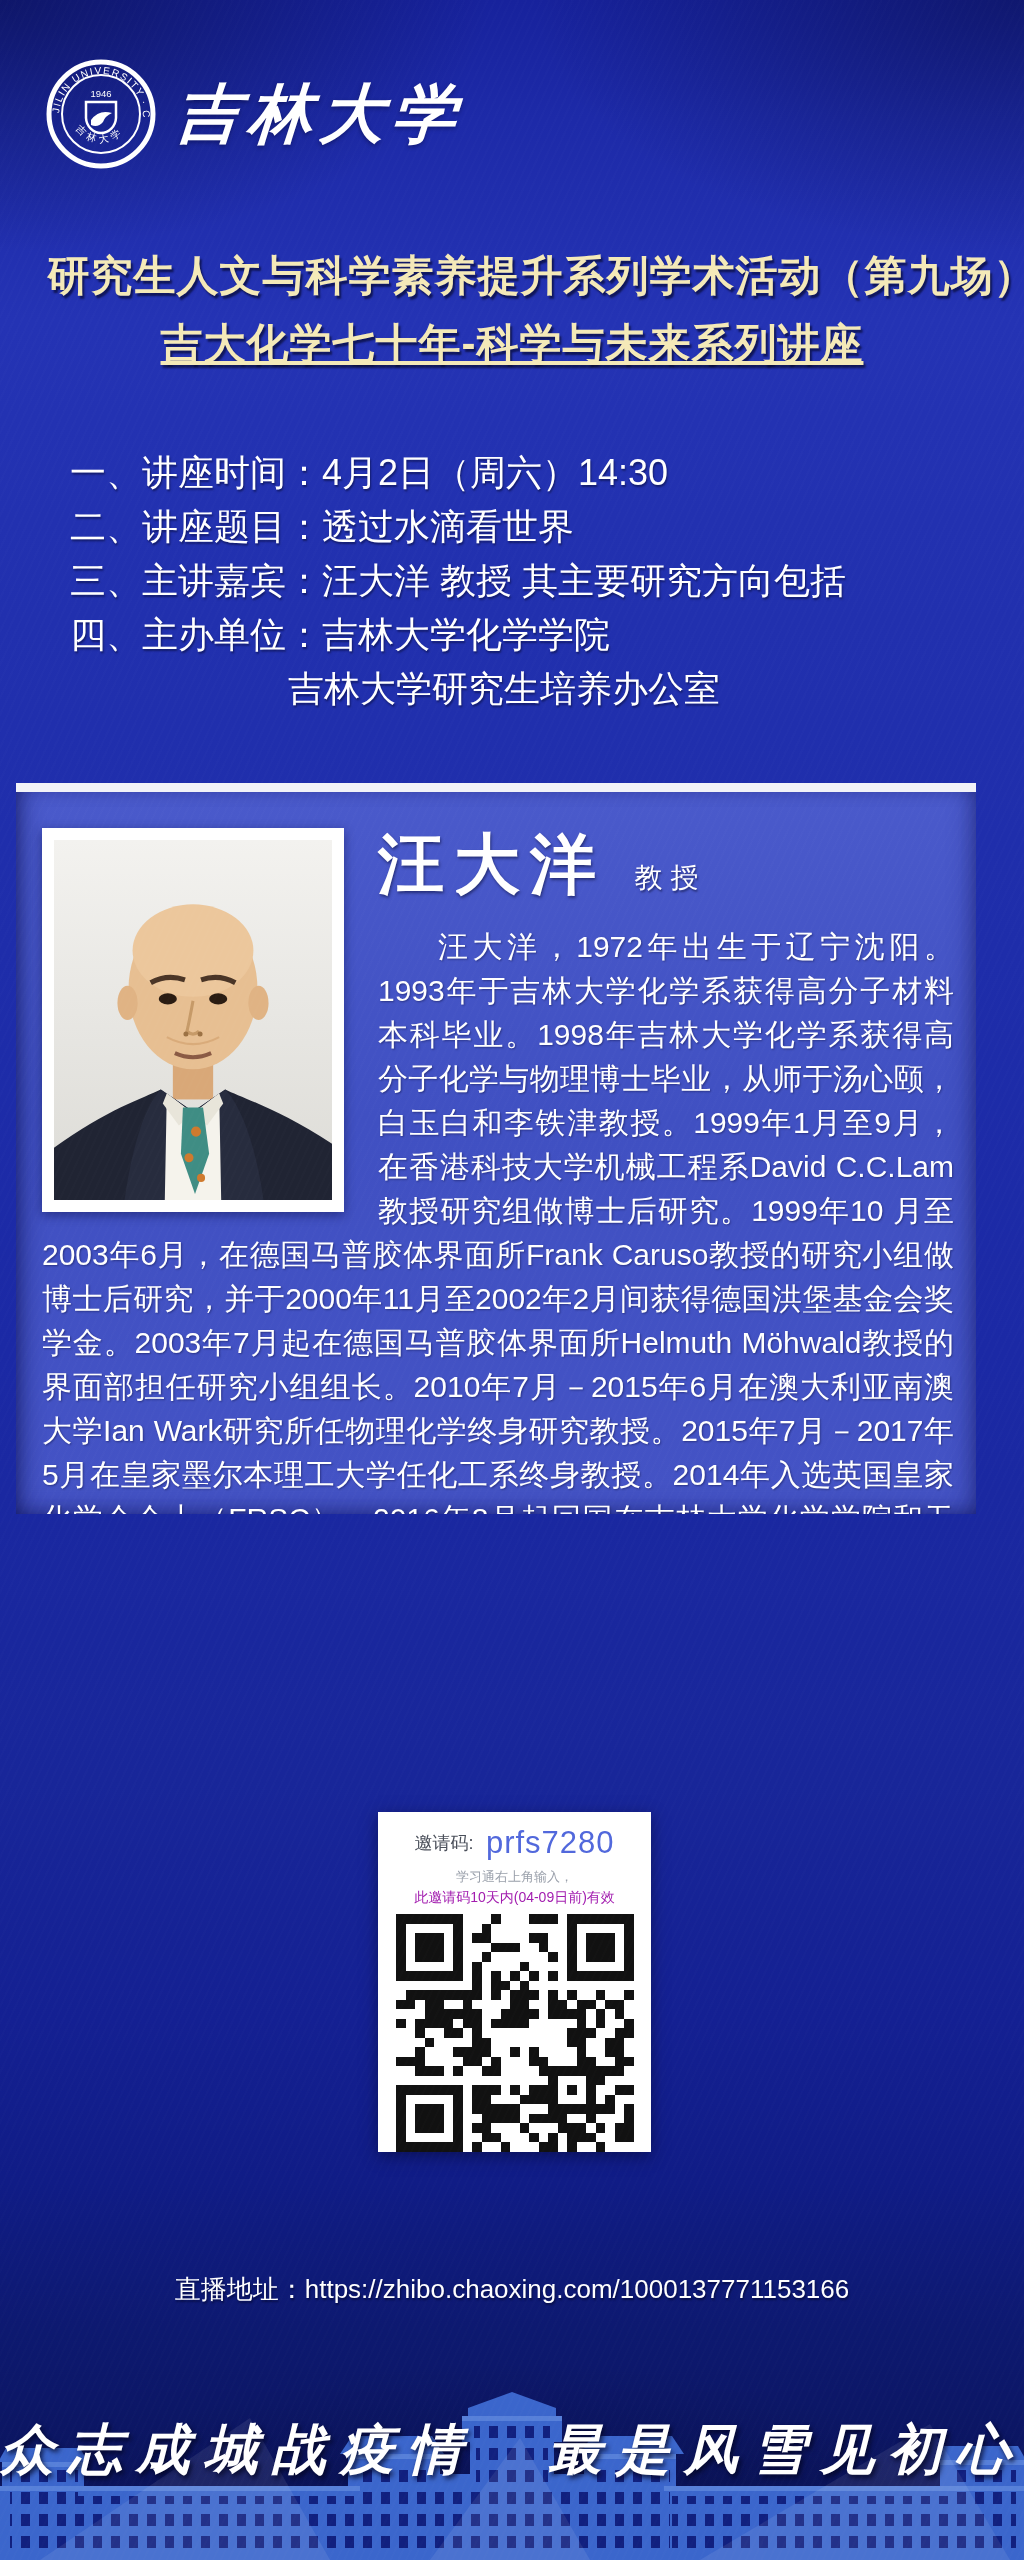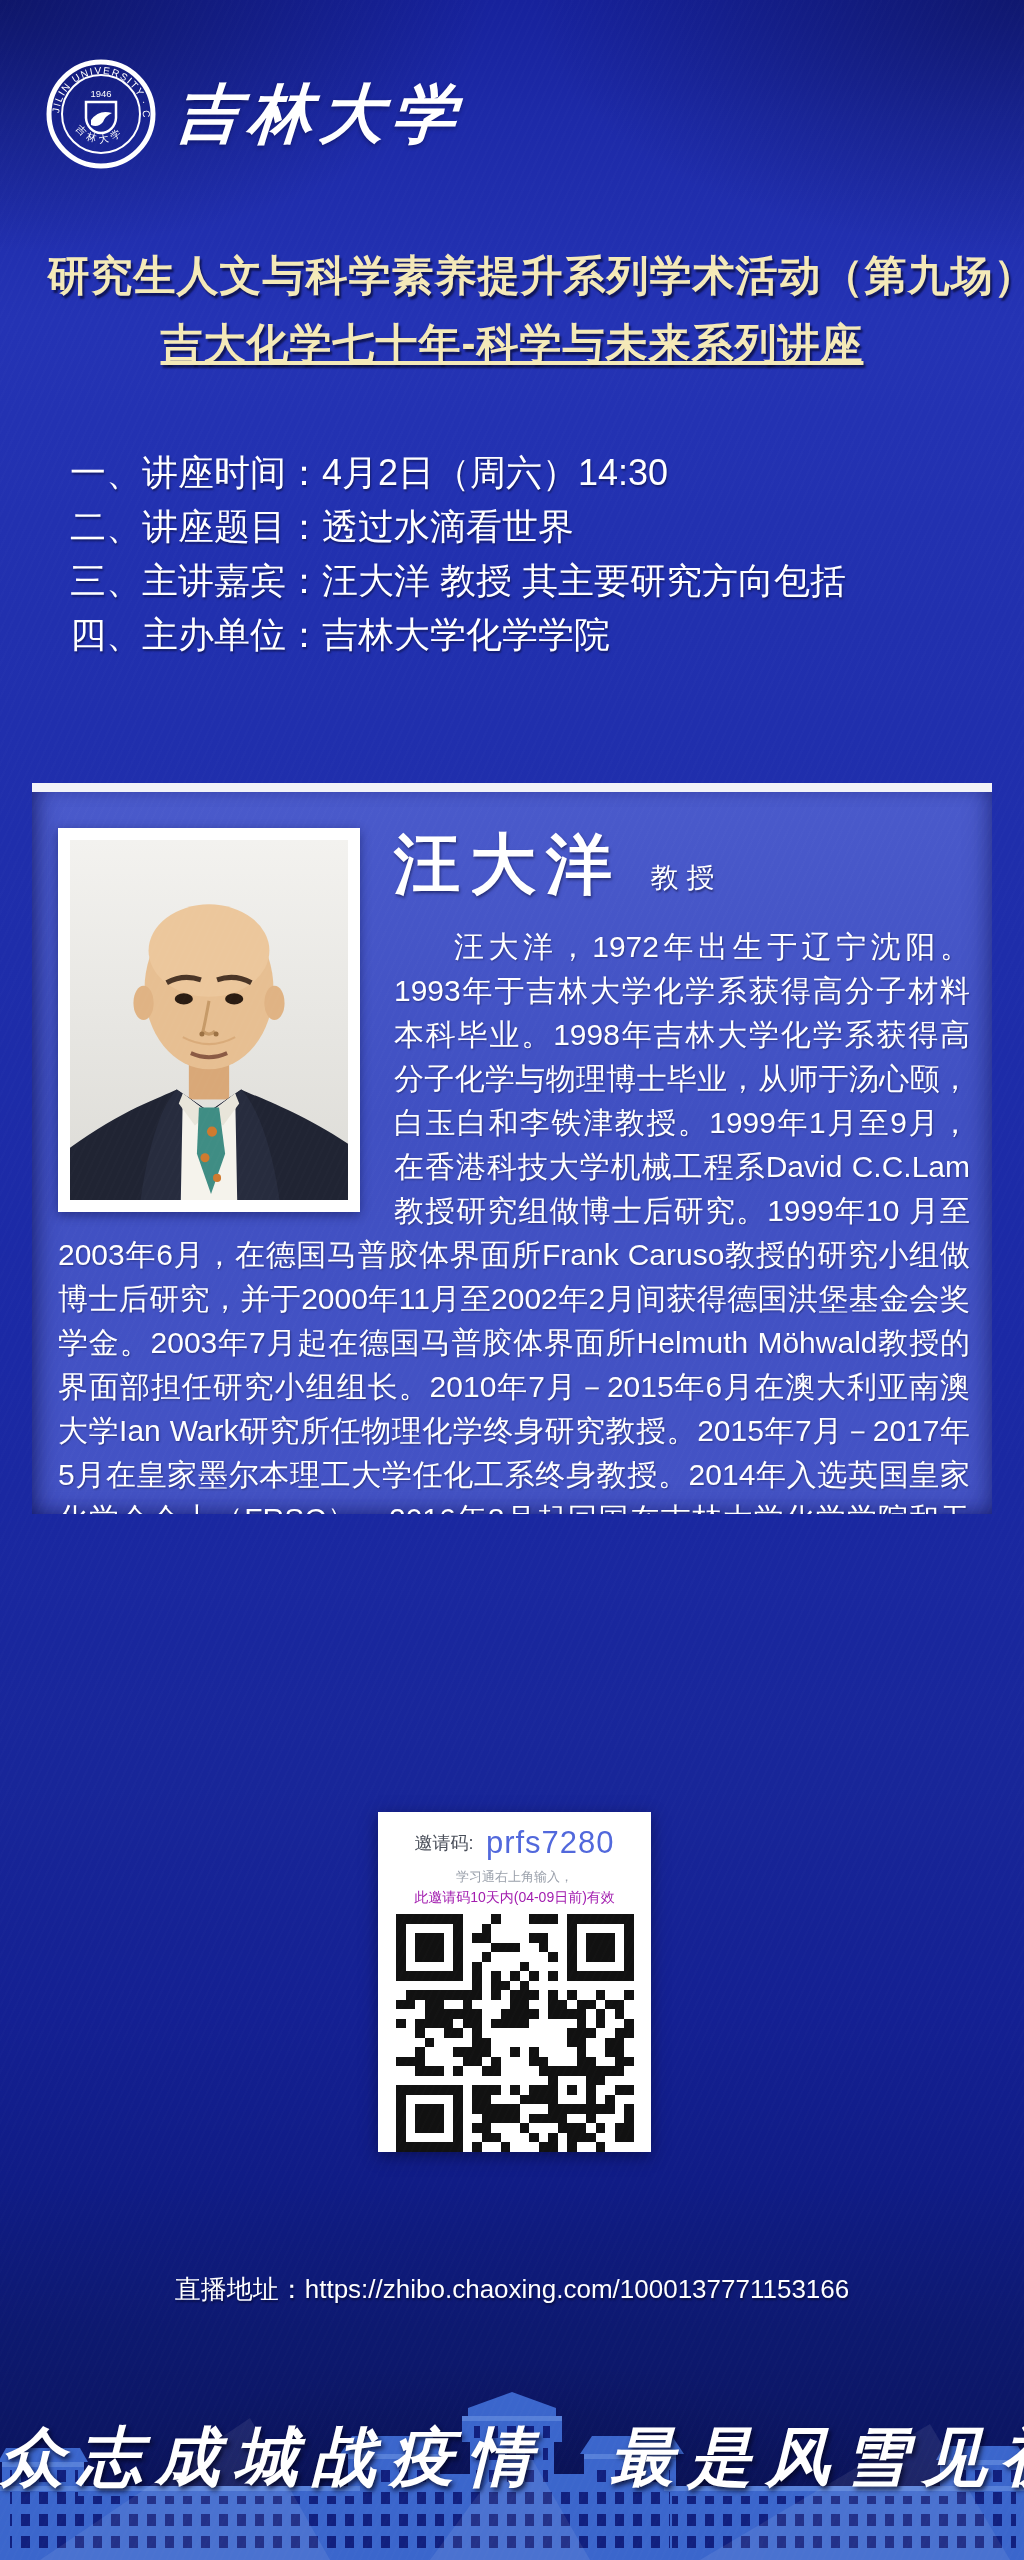--- a/index.html
+++ b/index.html
@@ -32,21 +32,21 @@
     font-size:42px;font-weight:800;letter-spacing:1px;
     text-shadow:2px 3px 2px rgba(4,6,40,.65);white-space:nowrap;}
   .title1{top:248px;padding-left:30px;}
   .title2{top:316px;text-decoration:underline;}
   
   .info{position:absolute;top:446px;left:70px;color:#ffffff;font-size:36px;
     text-shadow:1px 2px 2px rgba(4,6,40,.5);}
   .info .row{height:54px;line-height:54px;white-space:nowrap;}
   .info .row.indent{padding-left:218px;}
   
-  .card{position:absolute;top:783px;left:32px;width:960px;height:731px;
+  .card{position:absolute;top:783px;left:16px;width:960px;height:731px;
     box-sizing:border-box;border-top:9px solid #f2f3f8;
     background:linear-gradient(180deg,#4a5acb,#4050c2 45%,#4453c5);
     box-shadow:inset 16px 0 26px -16px rgba(8,12,80,.85), inset -16px 0 26px -16px rgba(8,12,80,.6),
                inset 0 -14px 24px -14px rgba(8,12,80,.5);
     padding:34px 22px 0 26px;color:#fff;overflow:hidden;}
   .photo{float:left;width:302px;height:384px;background:#ffffff;
     padding:12px;box-sizing:border-box;margin:2px 34px 12px 0;
     box-shadow:0 3px 10px rgba(5,8,60,.45);}
   .photo svg{display:block;width:100%;height:100%;}
   .name-row{padding-left:32px;padding-top:2px;white-space:nowrap;}
@@ -66,22 +66,22 @@
     vertical-align:middle;font-weight:500;}
   .invite-hint1{margin-top:7px;font-size:13px;color:#9aa0ab;}
   .invite-hint2{margin-top:3px;font-size:14px;color:#a21caf;}
   .qr{display:block;margin:7px auto 0;width:238px;height:238px;}
   
   .live{position:absolute;top:2272px;width:100%;text-align:center;color:#ffffff;
     font-size:26px;text-shadow:1px 2px 2px rgba(4,6,40,.6);white-space:nowrap;}
   .live .url{color:#ffffff;text-decoration:none;}
   
   .building{position:absolute;left:0;bottom:0;width:1024px;height:182px;}
-  .slogan{position:absolute;top:2414px;width:100%;display:flex;justify-content:flex-start;
-    gap:64px;color:#ffffff;font-size:64px;font-weight:bold;font-style:italic;
+  .slogan{position:absolute;top:2414px;width:100%;display:flex;justify-content:space-between;
+    gap:64px;color:#ffffff;font-size:54px;font-weight:bold;font-style:italic;
     font-family:"DejaVu Serif","Liberation Serif",serif;letter-spacing:14px;
     text-shadow:2px 3px 5px rgba(2,4,30,.8);white-space:nowrap;}
 </style>
 </head>
 <body>
 
 <div class="shade"></div>
 
 <div class="logo">
   <svg width="110" height="112" viewBox="0 0 110 112">
@@ -105,20 +105,21 @@
 </div>
 
 <div class="title title1">研究生人文与科学素养提升系列学术活动（第九场）</div>
 <div class="title title2">吉大化学七十年-科学与未来系列讲座</div>
 
 <div class="info">
   <div class="row">一、讲座时间：4月2日（周六）14:30</div>
   <div class="row">二、讲座题目：透过水滴看世界</div>
   <div class="row">三、主讲嘉宾：汪大洋 教授 其主要研究方向包括</div>
   <div class="row">四、主办单位：吉林大学化学学院</div>
+  <div class="row indent">吉林大学研究生培养办公室</div>
 </div>
 
 <div class="card">
   <div class="photo">
     <svg viewBox="0 0 276 358" preserveAspectRatio="none">
       <defs>
         <linearGradient id="pbg" x1="0" y1="0" x2="0" y2="1">
           <stop offset="0" stop-color="#f3f2ef"></stop>
           <stop offset="1" stop-color="#dcdbd6"></stop>
         </linearGradient>

